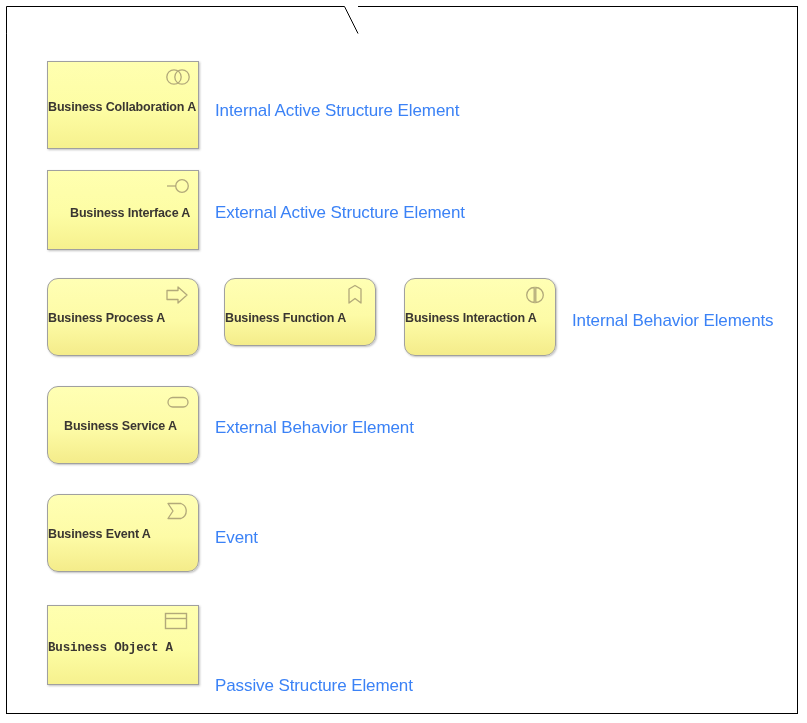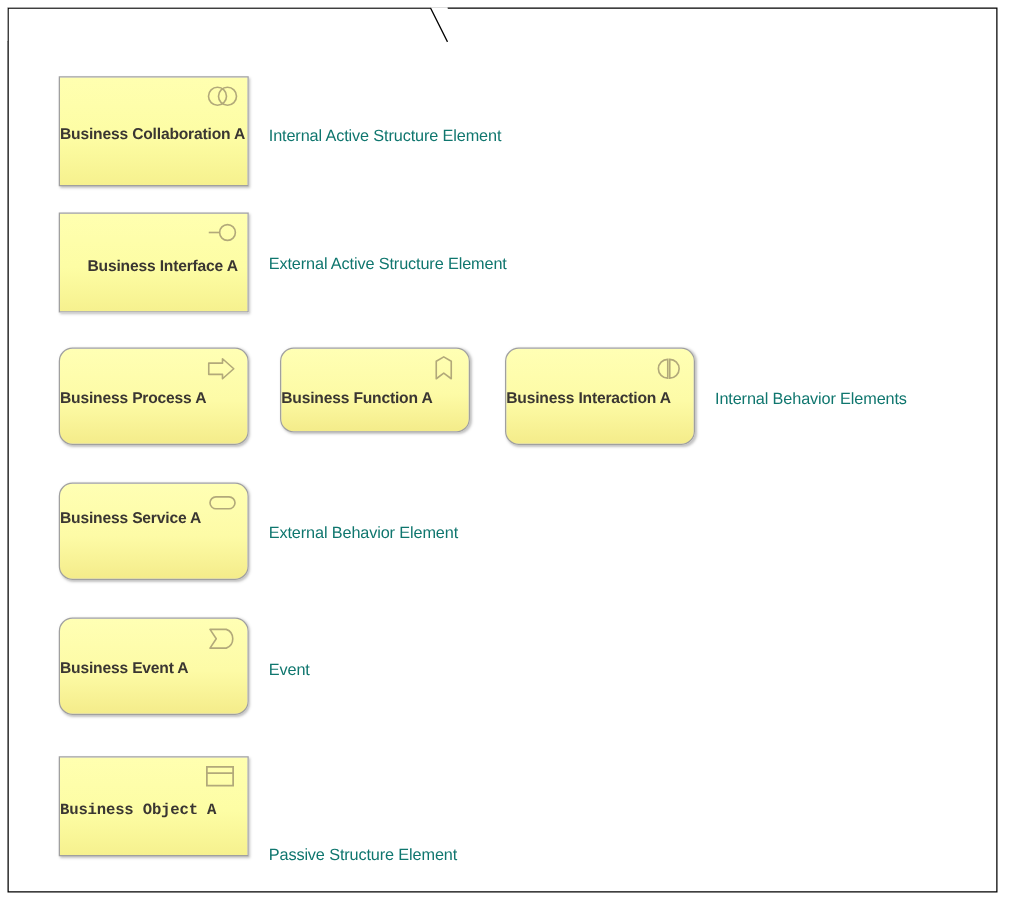--- a/index.html
+++ b/index.html
@@ -94,22 +94,22 @@
     height: 22px;
   }
   .element-icon svg {
     display: block;
     overflow: visible;
   }
 
   
   .annotation {
     position: absolute;
-    font-size: 13px;
-    color: #0f766e;
+    font-size: 17px;
+    color: #3b82f6;
     white-space: nowrap;
     letter-spacing: -0.1px;
   }
 </style>
 </head>
 <body>
 
 <div id="diagram-frame"></div>
 
 <div id="title-tab">
@@ -169,21 +169,21 @@
   <div class="element-label" style="top:32px;">Business Interaction A</div>
 </div>
 <div class="annotation" style="left:572px; top:311px;">Internal Behavior Elements</div>
 
 <div class="element rounded" style="left:47px; top:386px; width:152px; height:78px;">
   <div class="element-icon">
     <svg width="26" height="18" viewBox="0 0 26 18">
       <rect x="3" y="4.5" width="20" height="9.5" rx="4.75" ry="4.75" fill="none" stroke="#b2a97a" stroke-width="1.3"></rect>
     </svg>
   </div>
-  <div class="element-label" style="top:20px;">Business Service A</div>
+  <div class="element-label" style="top:32px;padding-left:16px;">Business Service A</div>
 </div>
 <div class="annotation" style="left:215px; top:418px;">External Behavior Element</div>
 
 <div class="element rounded" style="left:47px; top:494px; width:152px; height:78px;">
   <div class="element-icon">
     <svg width="26" height="20" viewBox="0 0 26 20">
       <path d="M3,2.5 L16,2.5 A8,8 0 0,1 16,17.5 L3,17.5 L8,10 Z" fill="none" stroke="#b2a97a" stroke-width="1.3" stroke-linejoin="round"></path>
     </svg>
   </div>
   <div class="element-label" style="top:32px;">Business Event A</div>

